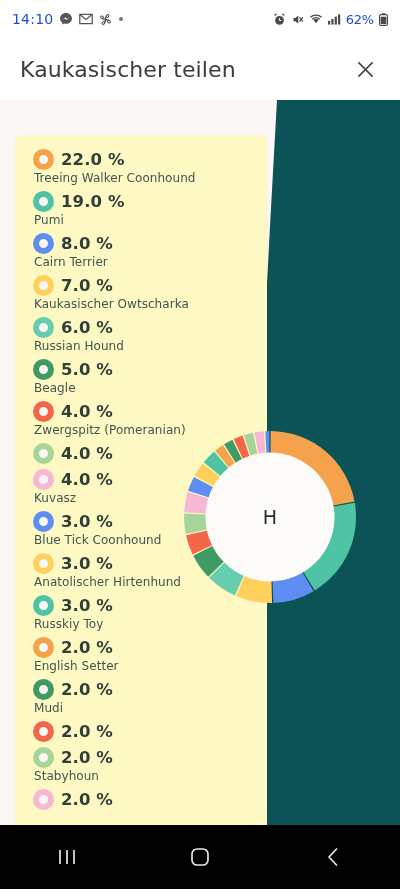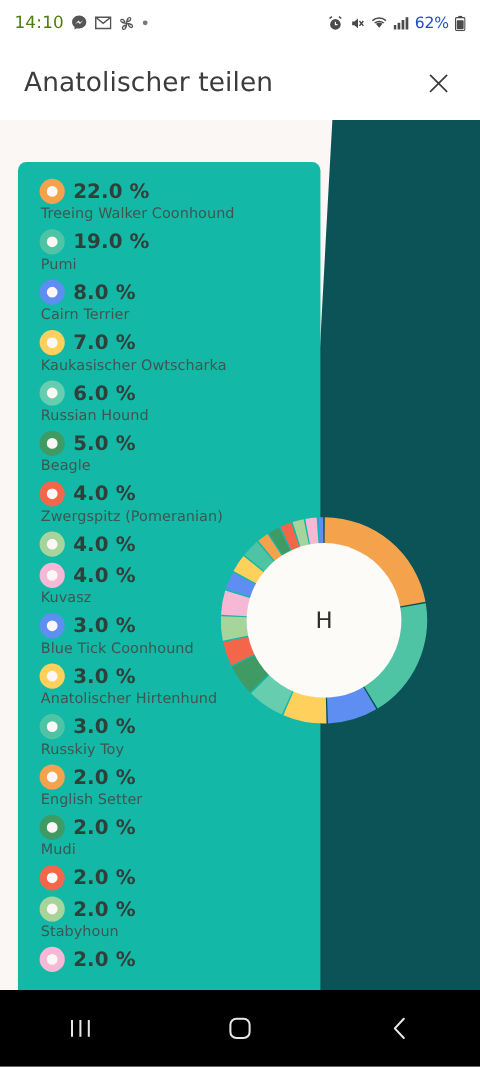--- a/index.html
+++ b/index.html
@@ -13,21 +13,21 @@
 
   
   .statusbar{
     position:absolute;left:0;top:0;width:400px;height:38px;
     background:#ffffff;color:#3a3a3a;
     display:flex;align-items:center;justify-content:space-between;
     padding:0 12px;box-sizing:border-box;
   }
   .sb-left{display:flex;align-items:center;gap:6px;}
   .sb-right{display:flex;align-items:center;gap:5px;}
-  .sb-clock{font-size:14px;font-weight:400;letter-spacing:.2px;color:#4d7c0f;}
+  .sb-clock{font-size:14px;font-weight:400;letter-spacing:.2px;color:#1d4ed8;}
   .sb-ic{display:inline-flex;align-items:center;justify-content:center;}
   .sb-batt{font-size:13px;color:#1d4ed8;letter-spacing:-.2px;}
 
   
   .appbar{
     position:absolute;left:0;top:38px;width:400px;height:62px;
     background:#ffffff;display:flex;align-items:center;
     justify-content:space-between;padding:0 18px 0 20px;box-sizing:border-box;
   }
   .appbar-title{
@@ -45,21 +45,21 @@
     background:#faf7f4;overflow:hidden;
   }
   .teal-shape{
     position:absolute;right:0;top:0;width:400px;height:725px;
     pointer-events:none;
   }
 
   
   .card{
     position:absolute;left:15px;top:35px;width:252px;height:700px;
-    background:#14b8a6;border-radius:7px;
+    background:#fef9c3;border-radius:7px;
     box-shadow:0 1px 3px rgba(0,0,0,.05);
     overflow:hidden;
     box-sizing:border-box;
     padding:12px 10px 0 18px;
   }
   .breed{margin-bottom:1px;}
   .breed-top{display:flex;align-items:center;gap:7px;height:25px;}
   .dot{
     width:21px;height:21px;border-radius:50%;flex:0 0 21px;
     box-sizing:border-box;border:6px solid #000;
@@ -163,21 +163,21 @@
         <svg width="9" height="13" viewBox="0 0 10 14">
             <rect x="3.2" y="0" width="3.6" height="1.6" fill="#4a4a4a"></rect>
             <rect x="0.6" y="1.6" width="8.8" height="12" rx="1.4" fill="none" stroke="#4a4a4a" stroke-width="1.2"></rect>
             <rect x="1.8" y="4" width="6.4" height="8.4" rx="0.8" fill="#4a4a4a"></rect>
           </svg>
       </span>
     </div>
   </div>
 
   <div class="appbar">
-    <div class="appbar-title">Anatolischer teilen</div>
+    <div class="appbar-title">Kaukasischer teilen</div>
     <div class="close-btn">
       <svg width="19" height="19" viewBox="0 0 20 20">
           <path d="M2.5 2.5l15 15M17.5 2.5l-15 15" stroke="#3c3c3c" stroke-width="1.5" fill="none"></path>
         </svg>
     </div>
   </div>
 
   <div class="page">
 
     <svg class="teal-shape" viewBox="0 0 400 725" preserveAspectRatio="none">

